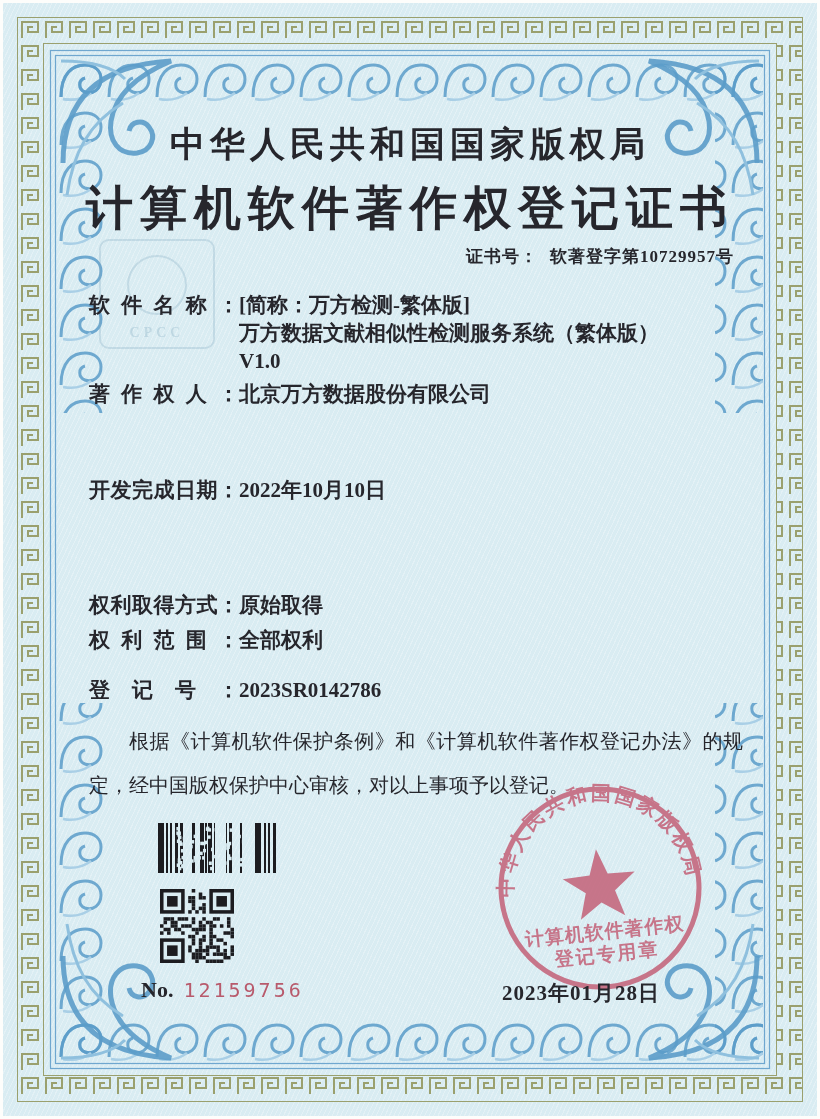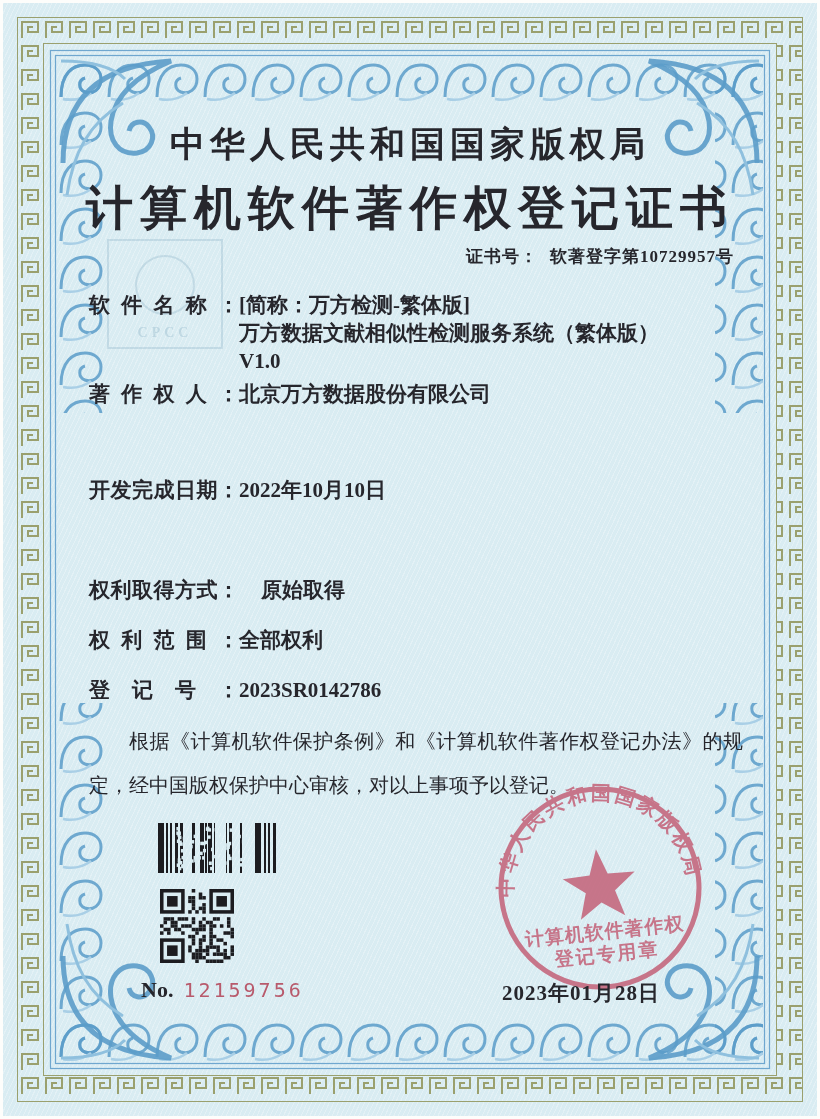--- a/index.html
+++ b/index.html
@@ -17,38 +17,38 @@
         font-size:35px;font-weight:700;letter-spacing:5px;}
   .cert-title{position:absolute;left:0;right:0;top:174px;text-align:center;
         font-size:47px;font-weight:700;letter-spacing:7px;}
   .cert-no{position:absolute;top:242px;right:83px;font-size:17px;font-weight:700;letter-spacing:1px;}
   .cert-no .lbl{margin-right:12px;}
 
   .field-row{position:absolute;left:86px;display:flex;font-size:21px;font-weight:700;}
   .field-row .flabel{display:inline-block;width:150px;text-align:justify;text-align-last:justify;flex:0 0 150px;}
   .field-row .fvalue{margin-left:0;line-height:28px;}
   .row-name{top:288px;} .row-owner{top:377px;} .row-dev{top:473px;align-items:flex-end;} .row-pub{top:523px;}
-  .row-acq{top:573px;gap:22px;} .row-scope{top:623px;} .row-reg{top:673px;}
+  .row-acq{top:588px;} .row-scope{top:623px;} .row-reg{top:673px;}
 
   .statement{position:absolute;left:86px;top:716px;width:654px;
         font-size:20px;font-weight:400;line-height:44px;text-indent:2em;text-align:justify;margin:0;}
 
   .barcode{position:absolute;left:155px;top:820px;width:128px;height:50px;}
   .qr-code{position:absolute;left:157px;top:886px;width:74px;height:74px;}
 
   .serial{position:absolute;left:138px;top:974px;font-size:22px;font-weight:700;}
   .serial .num{font-family:"DejaVu Sans Mono",monospace;font-size:20px;font-weight:400;
         letter-spacing:3px;color:#b85a6c;margin-left:10px;}
 
   .seal{position:absolute;left:490px;top:778px;width:214px;height:214px;}
   .issue-date{position:absolute;left:478px;top:976px;width:200px;text-align:center;
         font-size:21px;font-weight:700;letter-spacing:1px;}
 
-  .watermark{position:absolute;left:104px;top:236px;width:112px;height:106px;
-        border:2px solid rgba(125,165,190,.30);border-radius:0;opacity:.9;}
+  .watermark{position:absolute;left:96px;top:236px;width:112px;height:106px;
+        border:2px solid rgba(125,165,190,.30);border-radius:10px;opacity:.9;}
   .watermark .wm-circle{position:absolute;left:26px;top:14px;width:56px;height:56px;border-radius:50%;
         border:2px solid rgba(125,165,190,.30);}
   .watermark .wm-text{position:absolute;left:0;right:0;bottom:6px;text-align:center;
         font-size:14px;letter-spacing:4px;color:rgba(125,165,190,.35);font-weight:700;}
 </style>
 </head>
 <body>
 
 <div class="page">
   <div class="certificate">

